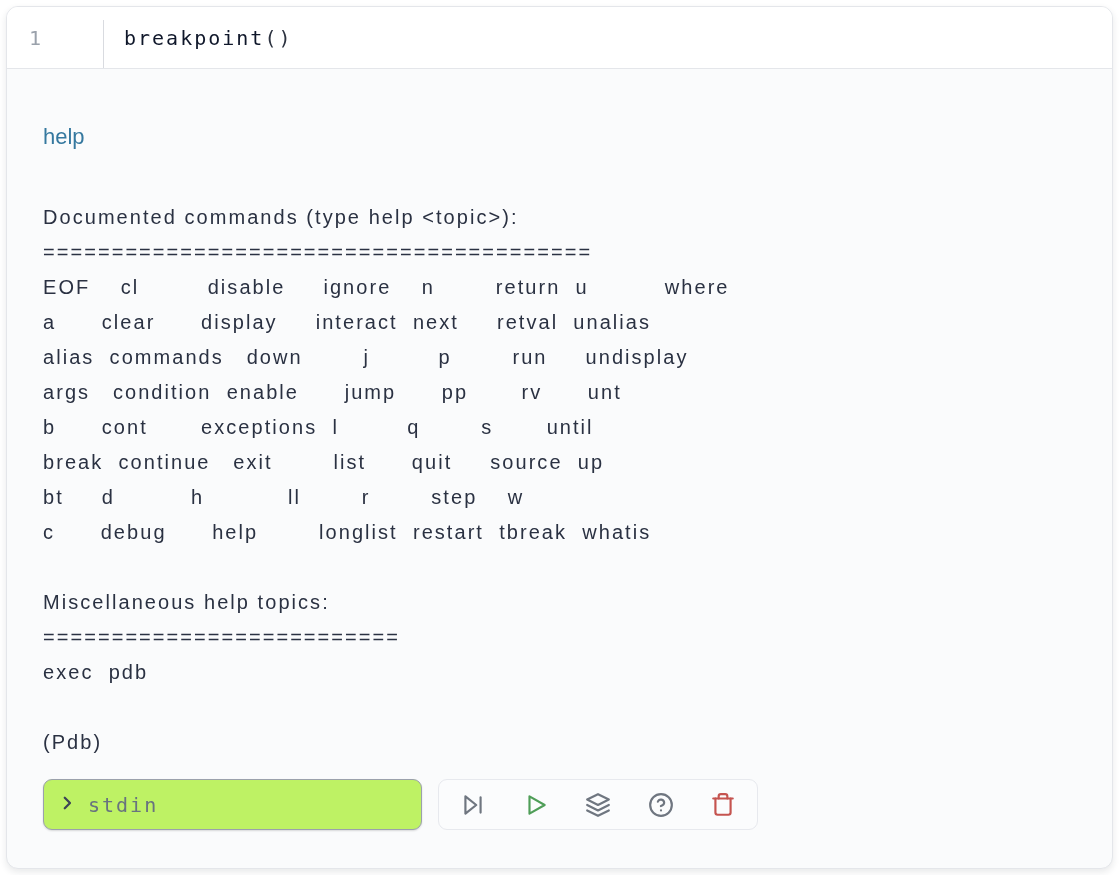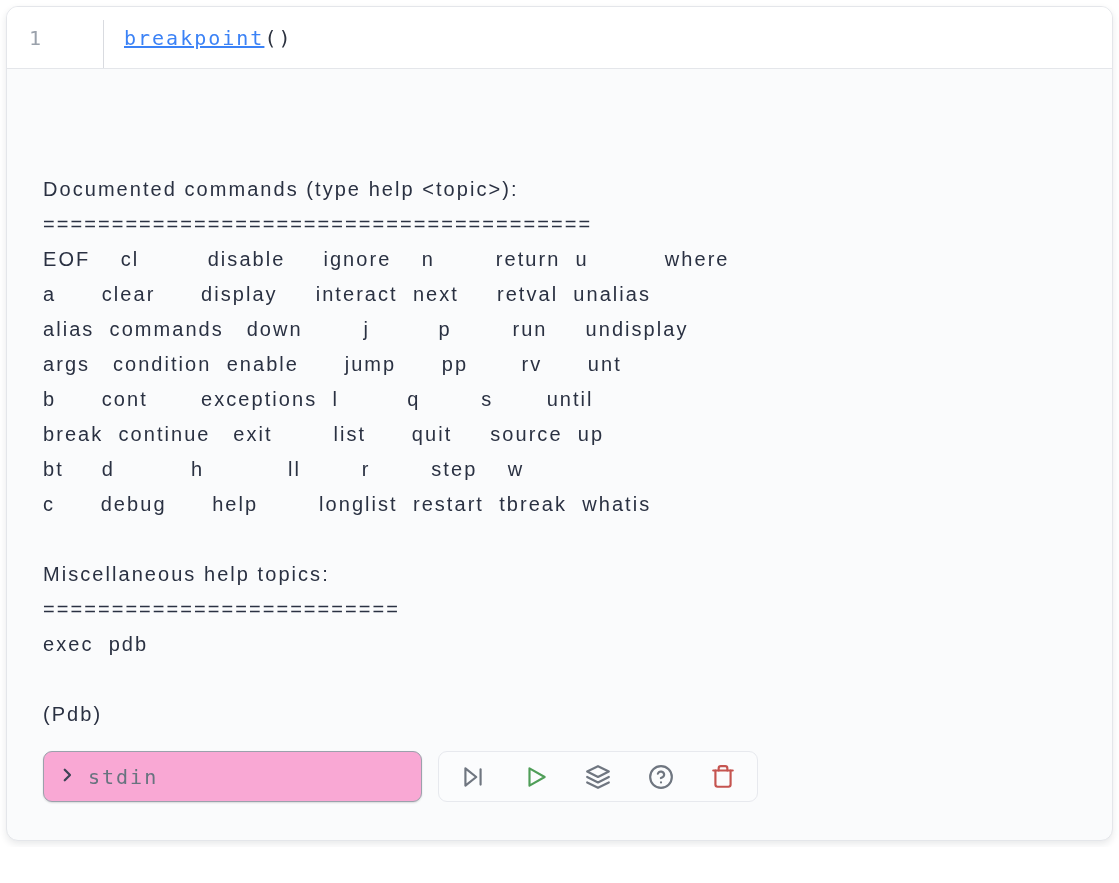--- a/index.html
+++ b/index.html
@@ -39,21 +39,21 @@
     background: #d9dbe0;
     align-self: flex-end;
   }
   .code-line {
     margin-left: 20px;
     font-family: "DejaVu Sans Mono", monospace;
     font-size: 20px;
     letter-spacing: 2px;
     color: #2c3240;
   }
-  .kw { color: #3b82f6; text-decoration: underline; }
+  .kw { color: #0f172a; }
   
   .output { padding: 54px 36px 38px 36px; }
   .help-label {
     font-size: 22px;
     line-height: 28px;
     color: #35789f;
   }
   .console {
     margin: 49px 0 0 0;
     font-family: Liberation Sans, sans-serif;
@@ -66,21 +66,21 @@
   
   .footer {
     display: flex;
     gap: 16px;
     margin-top: 19px;
     align-items: stretch;
   }
   .stdin-box {
     width: 379px;
     height: 51px;
-    background: #f9a8d4;
+    background: #bef264;
     border: 1.5px solid #9ba1ac;
     border-radius: 9px;
     box-shadow: 0 1px 2px rgba(0,0,0,.14);
     display: flex;
     align-items: center;
     padding: 16px 14px;
     gap: 10px;
   }
   .stdin-box input {
     flex: 1;
@@ -129,20 +129,21 @@
 
   <div class="code-row">
     <div class="gutter">
       <span>1</span>
     </div>
     <div class="gutter-divider"></div>
     <div class="code-line"><span class="kw">breakpoint</span><span>()</span></div>
   </div>
 
   <div class="output">
+    <div class="help-label">help</div>
 
     <pre class="console">Documented commands (type help &lt;topic&gt;):
 ========================================
 EOF    cl         disable     ignore    n        return  u          where
 a      clear      display     interact  next     retval  unalias
 alias  commands   down        j         p        run     undisplay
 args   condition  enable      jump      pp       rv      unt
 b      cont       exceptions  l         q        s       until
 break  continue   exit        list      quit     source  up
 bt     d          h           ll        r        step    w

